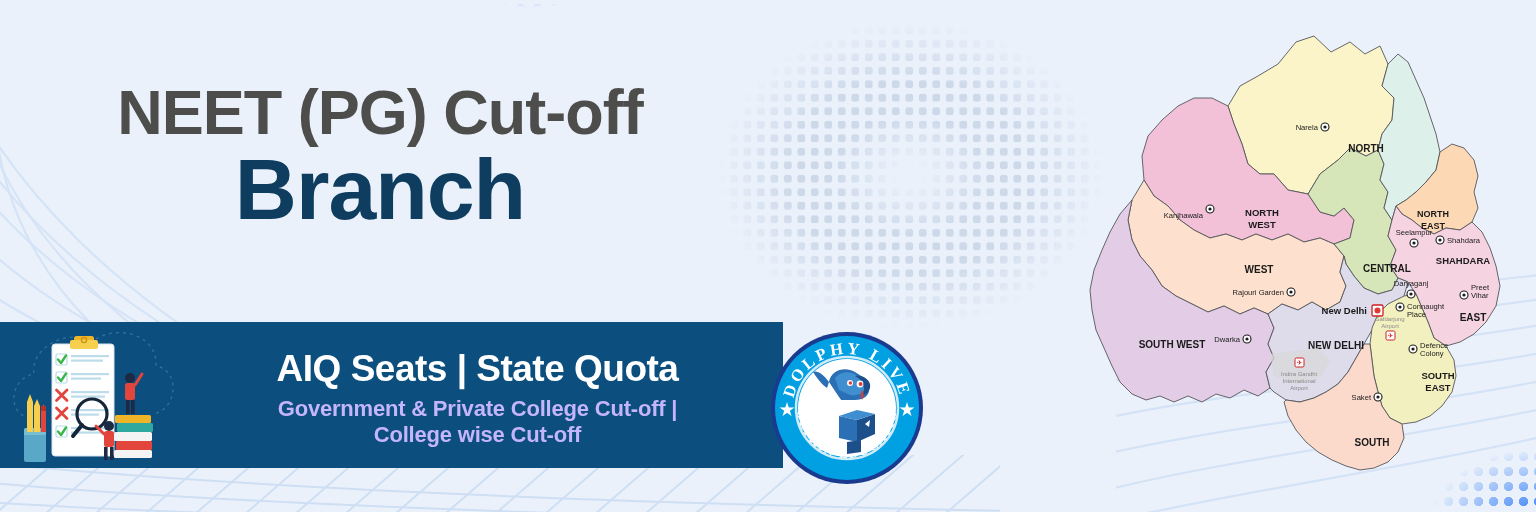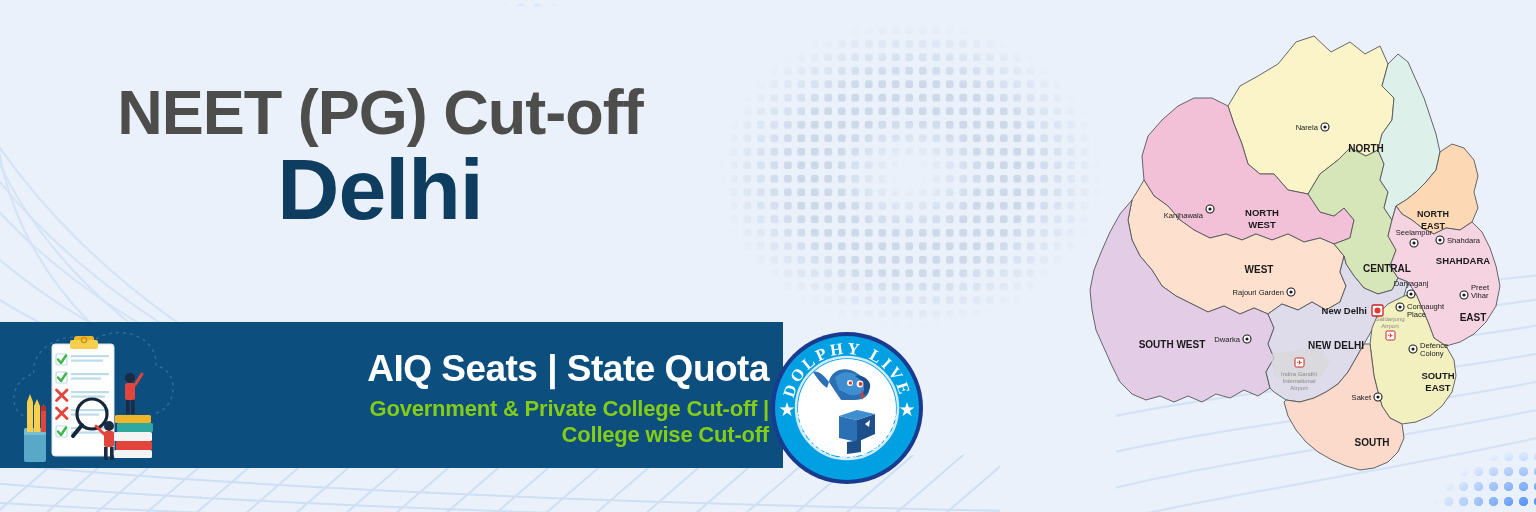--- a/index.html
+++ b/index.html
@@ -54,27 +54,27 @@
     font-size:86px;font-weight:bold;color:#0e3d60;letter-spacing:-1px;
     line-height:1.0;margin:2px 0 0 0;
   }
 
   
   #banner{
     position:absolute;left:0;top:322px;width:783px;height:146px;
     background:#0c4e7d;display:flex;align-items:center;
   }
   #banner-illustration{width:186px;height:146px;flex:0 0 186px;position:relative;}
-  #banner-text{flex:1;text-align:right;padding-right:14px;margin-top:8px;}
+  #banner-text{flex:1;text-align:center;padding-right:14px;margin-top:8px;}
   #banner-heading{
     font-size:37px;font-weight:bold;color:#ffffff;letter-spacing:-.5px;
     line-height:1.08;margin:0;
   }
   #banner-sub{
-    font-size:22px;font-weight:bold;color:#84cc16;letter-spacing:-.2px;
+    font-size:22px;font-weight:bold;color:#c4b5fd;letter-spacing:-.2px;
     line-height:1.2;margin:7px 0 0 0;
   }
 
   
   #logo-badge{position:absolute;left:769px;top:330px;width:156px;height:156px;}
 
   
   #map-wrap{position:absolute;left:1082px;top:24px;width:450px;height:452px;}
   #map-wrap svg{display:block;width:100%;height:100%;}
   .dname{font-family:"Liberation Sans",sans-serif;font-weight:bold;fill:#1a1a1a;}
@@ -138,21 +138,21 @@
       <path d="M-10,132 C120,106 280,100 430,74"></path>
       <path d="M-10,168 C120,140 280,130 430,102"></path>
       <path d="M-10,204 C120,174 280,160 430,130"></path>
       <path d="M-10,240 C120,208 280,190 430,158"></path>
       <path d="M-10,272 C120,242 280,220 430,186"></path>
     </g>
   </svg>
 
   <div id="title-block">
     <h1 id="main-title">NEET (PG) Cut-off</h1>
-    <h2 id="sub-title">Delhi</h2>
+    <h2 id="sub-title">Branch</h2>
   </div>
 
   <div id="banner">
 
     <div id="banner-illustration">
       <svg viewBox="0 0 186 146" width="186" height="146">
 
         <path d="M30,96 C6,92 10,56 34,52 C30,24 70,6 92,20 C112,2 158,10 156,44 C180,48 178,86 154,92" fill="none" stroke="#2f6f9e" stroke-width="1.4" stroke-dasharray="3 4"></path>
         <circle cx="30" cy="100" r="2.6" fill="none" stroke="#2f6f9e" stroke-width="1.2"></circle>
 

